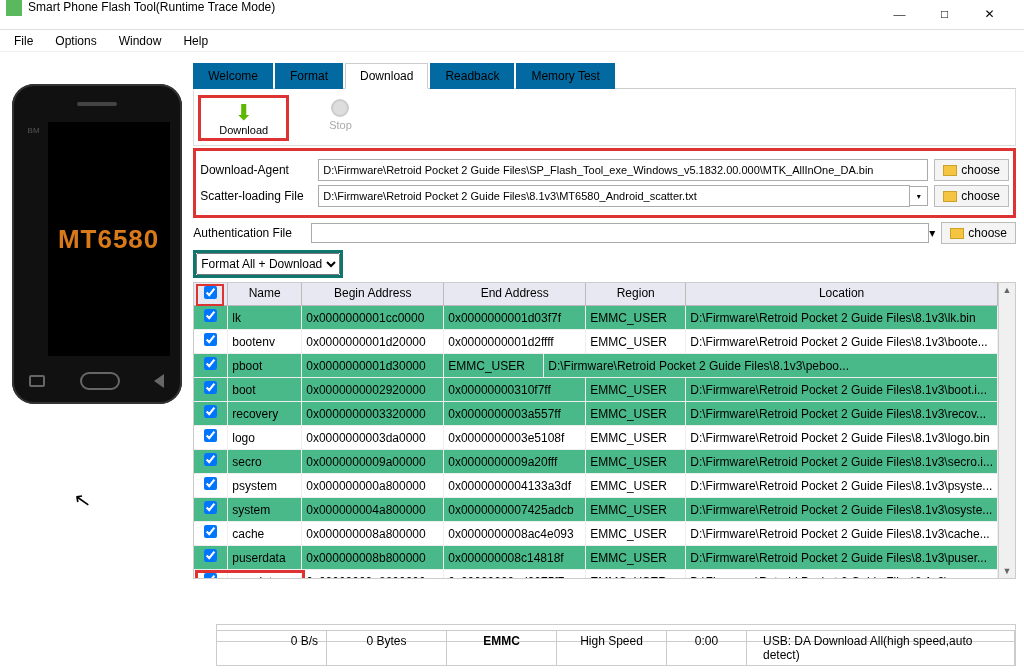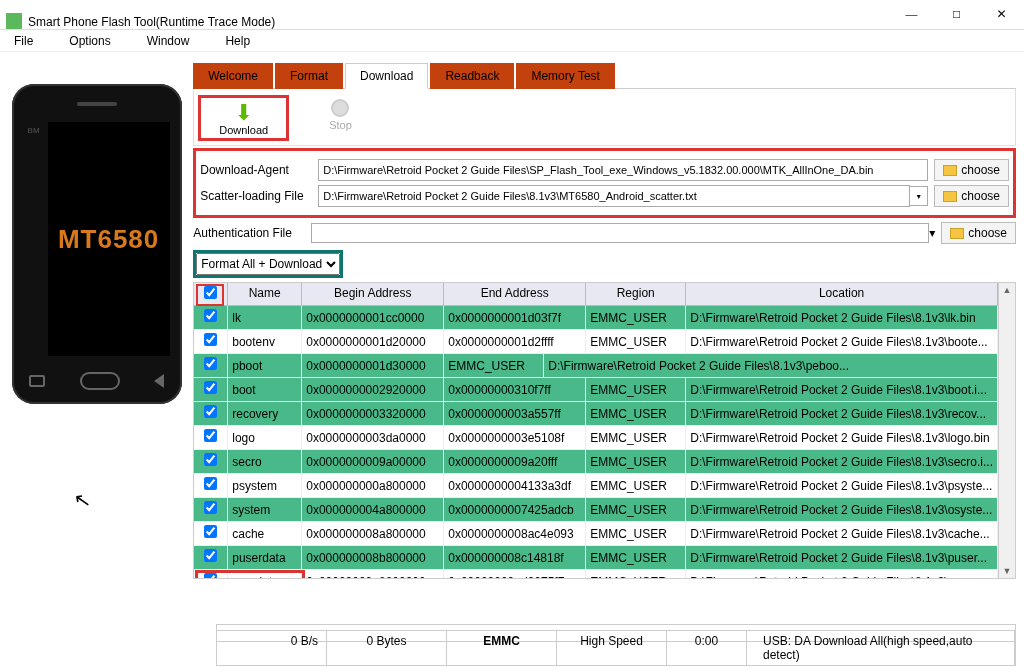--- a/index.html
+++ b/index.html
@@ -1,40 +1,40 @@
 <!DOCTYPE html>
 <html><head>
 <meta charset="utf-8">
 <style>
 * { box-sizing: border-box; font-family: "Segoe UI", Tahoma, sans-serif; }
 body { margin: 0; background: #fff; font-size: 12px; color: #000; overflow:hidden; width:1024px; height:672px; }
 
-.titlebar { height: 30px; display: flex; align-items: flex-end; padding: 0 0 0 6px; border-bottom: 1px solid #ddd; }
+.titlebar { height: 30px; display: flex; align-items: flex-start; padding: 0 12px 0 6px; border-bottom: 1px solid #ddd; }
 .titlebar .app-icon { width: 16px; height: 16px; background: #5cb85c; margin-right: 6px; display:inline-block;}
 .titlebar .title { flex: 1; font-size: 12px; }
 .titlebar .winbtn { width: 45px; height: 29px; display: flex; align-items: center; justify-content: center; font-family: "Segoe UI Symbol"; }
 
-.menubar { height: 22px; display: flex; align-items: center; gap: 16px; padding: 0 4px; border-bottom:1px solid #eee;}
+.menubar { height: 22px; display: flex; align-items: center; gap: 2px; padding: 0 4px; border-bottom:1px solid #eee;}
 .menubar span { padding: 2px 10px; }
 
 .body-area { position:absolute; top:54px; bottom:0; display:flex; width:1024px;}
 .phone-pane { width: 215px; display:flex; flex-direction:column; align-items:center; padding-top:30px;}
 .phone { width: 170px; height: 320px; border-radius: 22px; background: #111; position:relative; box-shadow: inset 0 0 0 2px #333;}
 .phone .screen{ position:absolute; left:12px; right:12px; top:38px; bottom:48px; background:#000; display:flex; align-items:center; justify-content:center;margin-left:24px; }
 .phone .screen .chip{ color:#d97a1a; font-size:26px; font-weight:700; letter-spacing:1px;}
 .phone .speaker{position:absolute;top:18px;left:50%;transform:translateX(-50%);width:40px;height:4px;background:#444;border-radius:2px;}
 .phone .bm{position:absolute;top:42px;left:16px;color:#555;font-size:8px;}
 .phone .btns{position:absolute;bottom:14px;left:0;right:0;display:flex;justify-content:space-around;align-items:center;}
 .phone .btns .sq{width:16px;height:12px;border:2px solid #666;border-radius:2px;}
 .phone .btns .home{width:40px;height:18px;border:2px solid #666;border-radius:10px;}
 .phone .btns .back{width:0;height:0;border-top:7px solid transparent;border-bottom:7px solid transparent;border-right:10px solid #666;}
 
 .right-pane{ flex:1; padding:8px 8px 0 0; position:relative;}
 .tabs{ display:flex; border-bottom:1px solid #ccc; }
-.tab{ padding:5px 14px; border:1px solid transparent; position:relative; top:1px; background:#c2410c; margin-right:2px; font-size:12px;}
+.tab{ padding:5px 14px; border:1px solid transparent; position:relative; top:1px; background:#0369a1; margin-right:2px; font-size:12px;}
 .tab.active{ background:#fff; border:1px solid #ccc; border-bottom:1px solid #fff;}
 
 .toolbar{ border:3px solid #d33; border-top:3px solid #d33; display:inline-flex; align-items:center; flex-direction:column; padding:4px 18px 2px; margin:6px 0 4px 4px;}
 .toolbar .dl-icon{color:#5cb800;font-size:22px;line-height:1;}
 .toolbar .tlabel{font-size:11px;}
 .stop{ display:inline-flex; flex-direction:column; align-items:center; margin-left:40px; color:#aaa;}
 .stop .circle{width:18px;height:18px;border-radius:50%;background:#ddd;border:2px solid #ccc;}
 .tool-top{display:flex;align-items:flex-start;border:1px solid #ddd;padding:0;}
 
 .form-col{ border:3px solid #d33; padding:4px 4px; margin:2px 0;}

